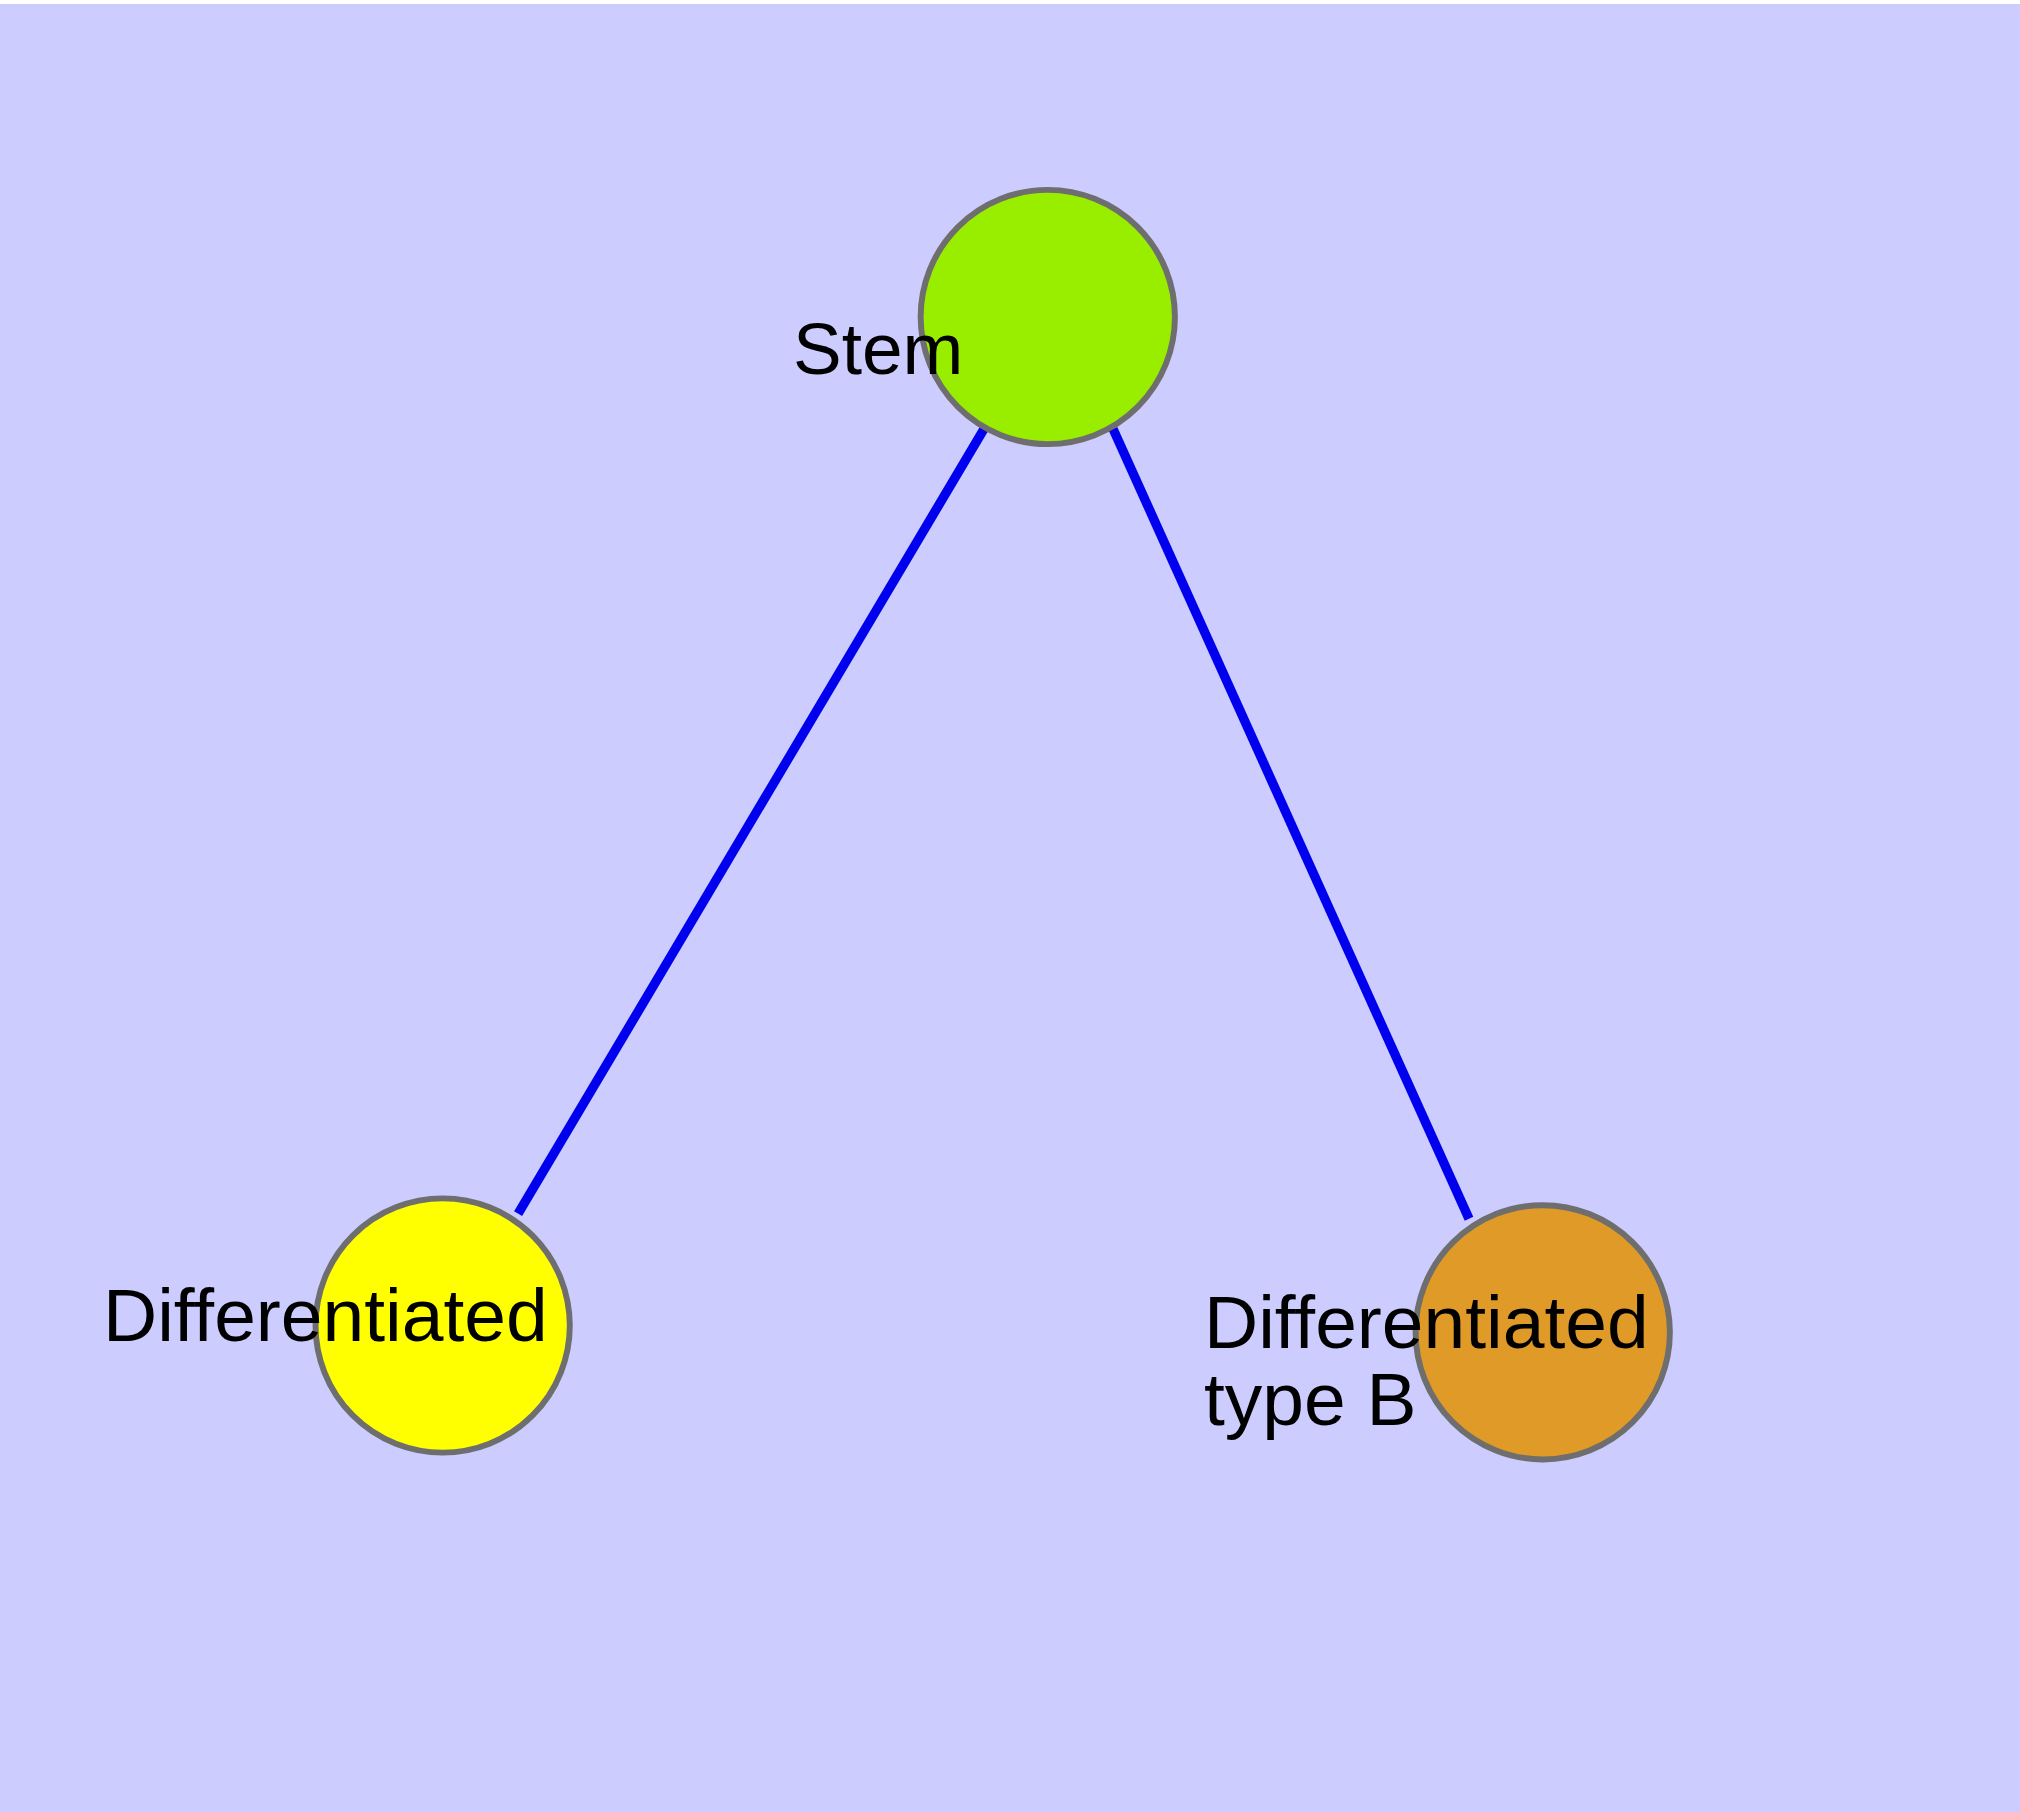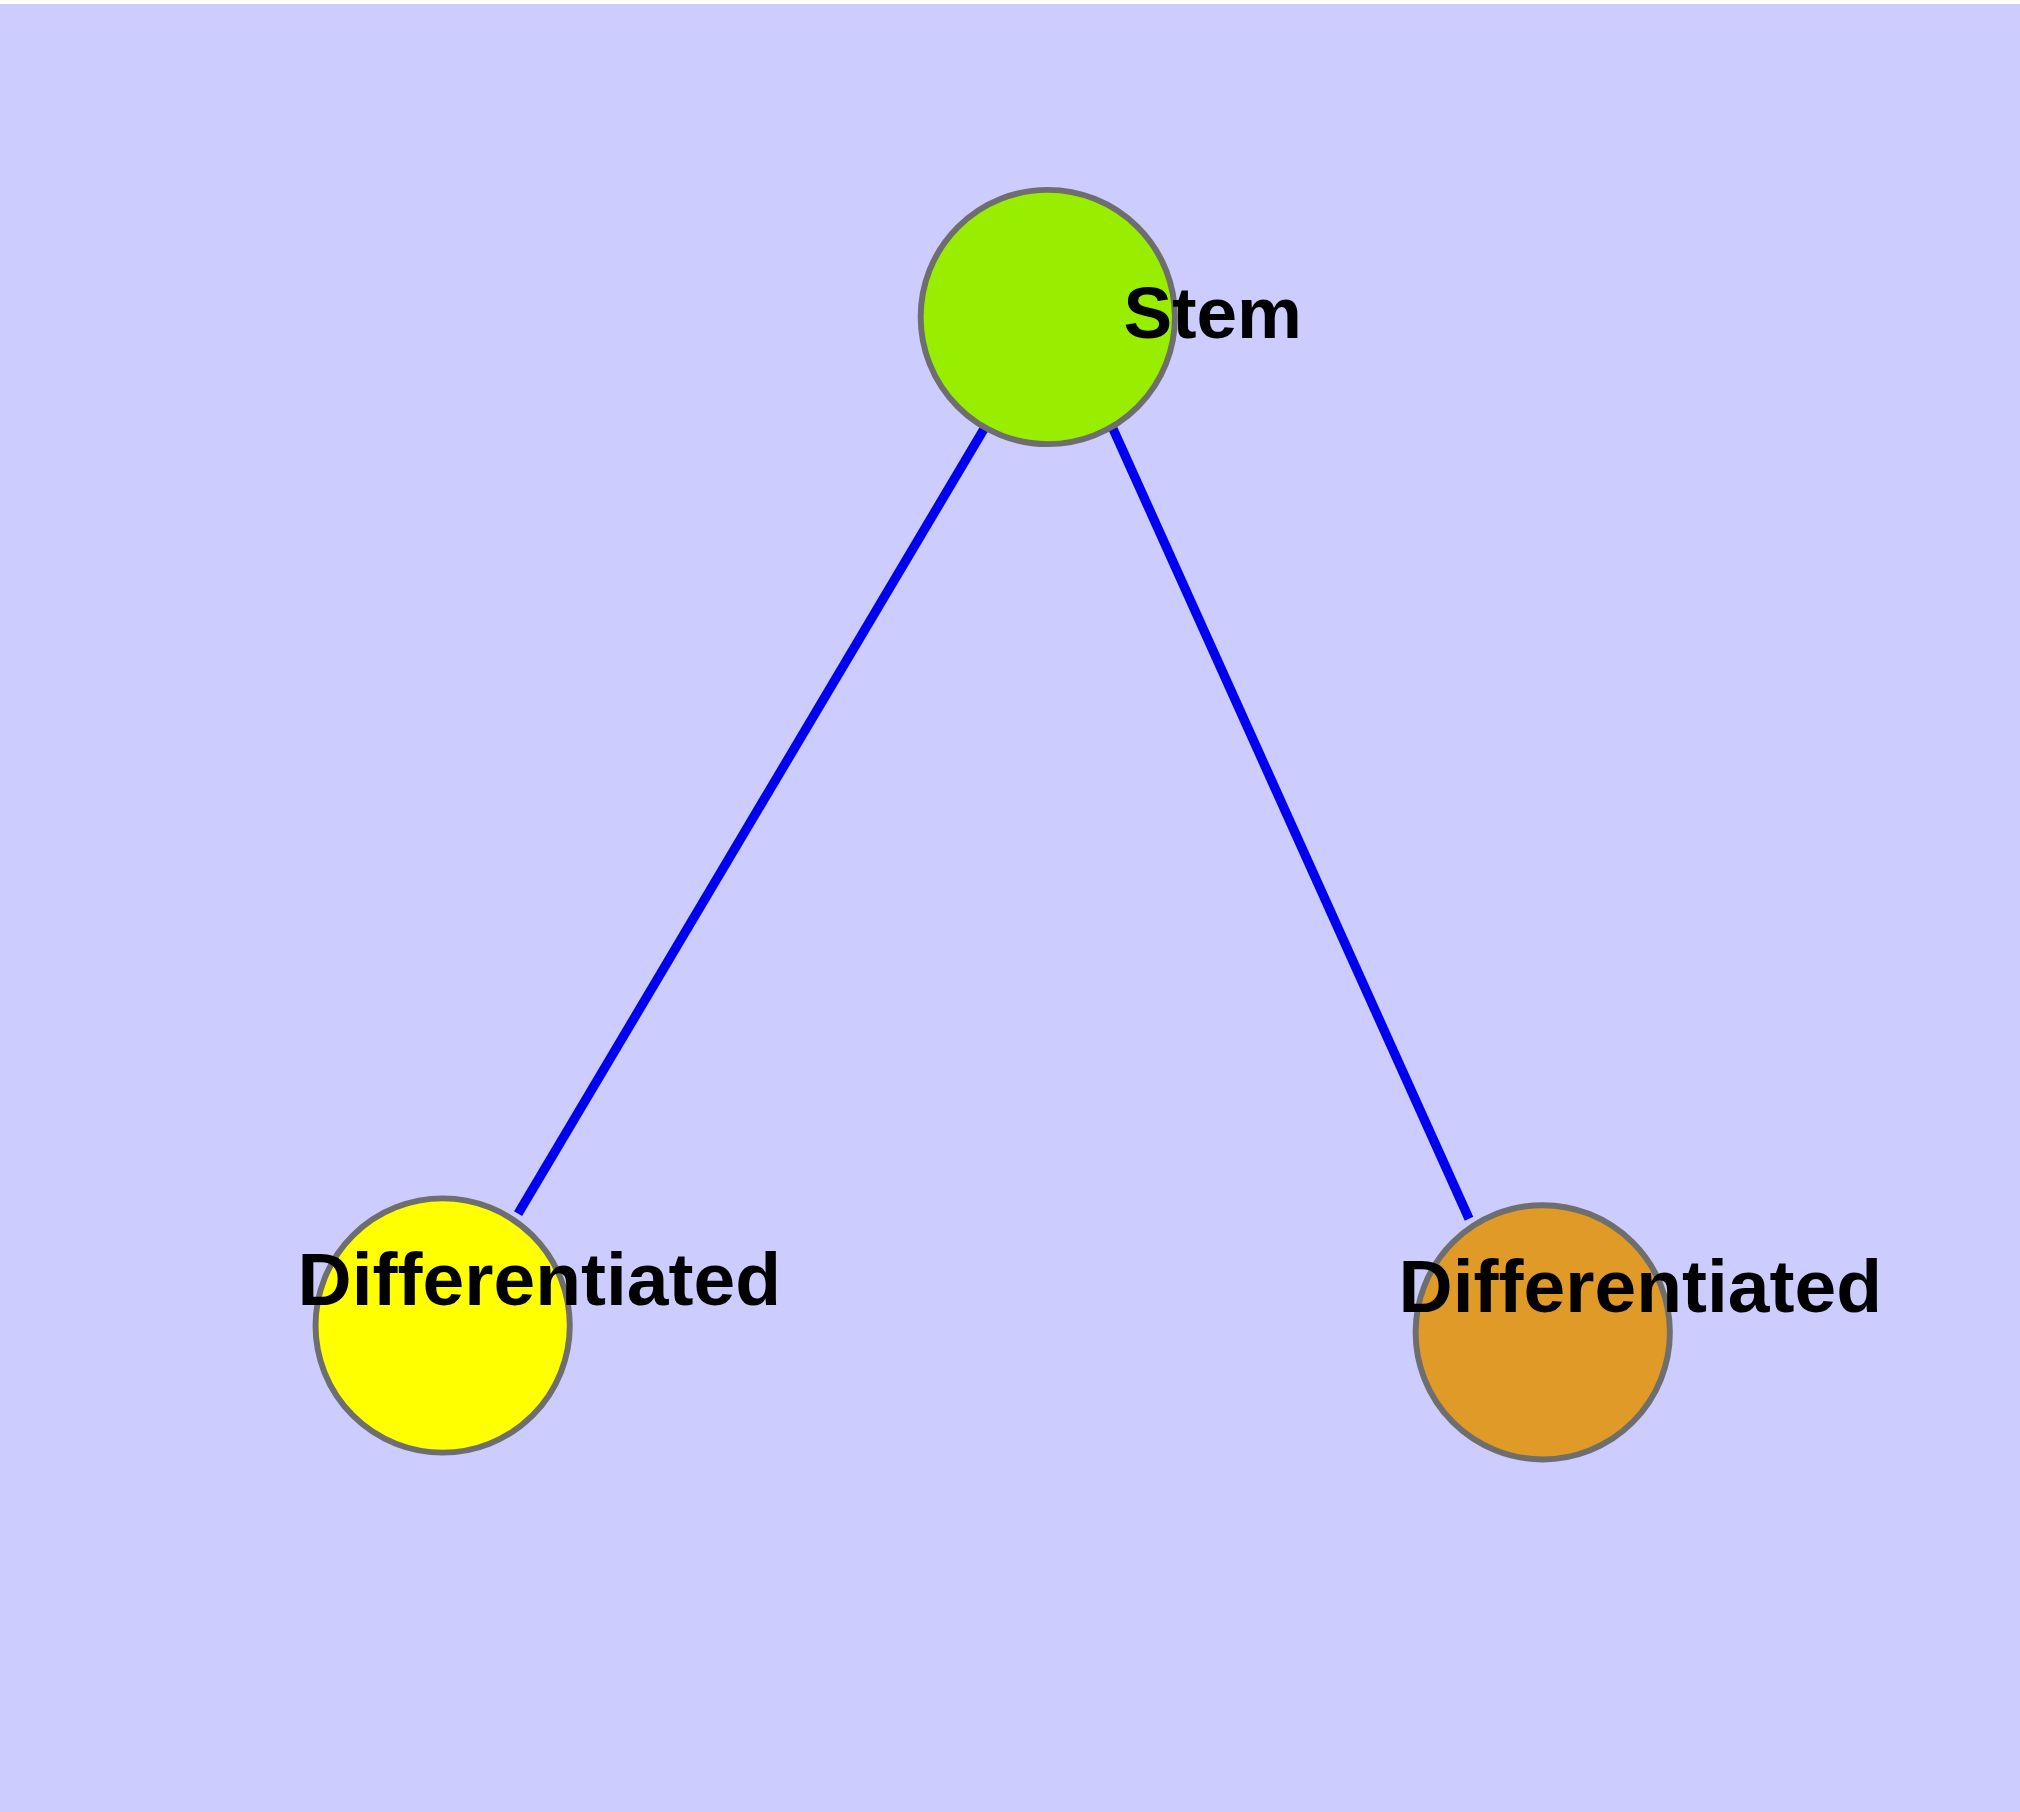--- a/index.html
+++ b/index.html
@@ -30,27 +30,28 @@
   }
   #graph-svg {
     position: absolute;
     left: 0;
     top: 0;
     width: 2021px;
     height: 1812px;
   }
   .node-label {
     position: absolute;
-    text-align: right;
+    text-align: left;
     color: #000000;
     font-family: "Liberation Sans", sans-serif;
-    font-weight: bold;
+    font-weight: normal;
     line-height: 1.02;
     white-space: nowrap;
     pointer-events: none;
+    margin-top: 36px;
     -webkit-font-smoothing: antialiased;
   }
   #label-stem {
     font-size: 73px;
     left: 793px;
     top: 276px;
     width: 509px;
   }
   #label-diffA {
     font-size: 75px;
@@ -85,16 +86,17 @@
   <div class="node-label" id="label-stem">
     <div>Stem</div>
   </div>
 
   <div class="node-label" id="label-diffA">
     <div>Differentiated</div>
   </div>
 
   <div class="node-label" id="label-diffB">
     <div>Differentiated</div>
+    <div>type B</div>
   </div>
 
 </div>
 
 
 </body></html>

